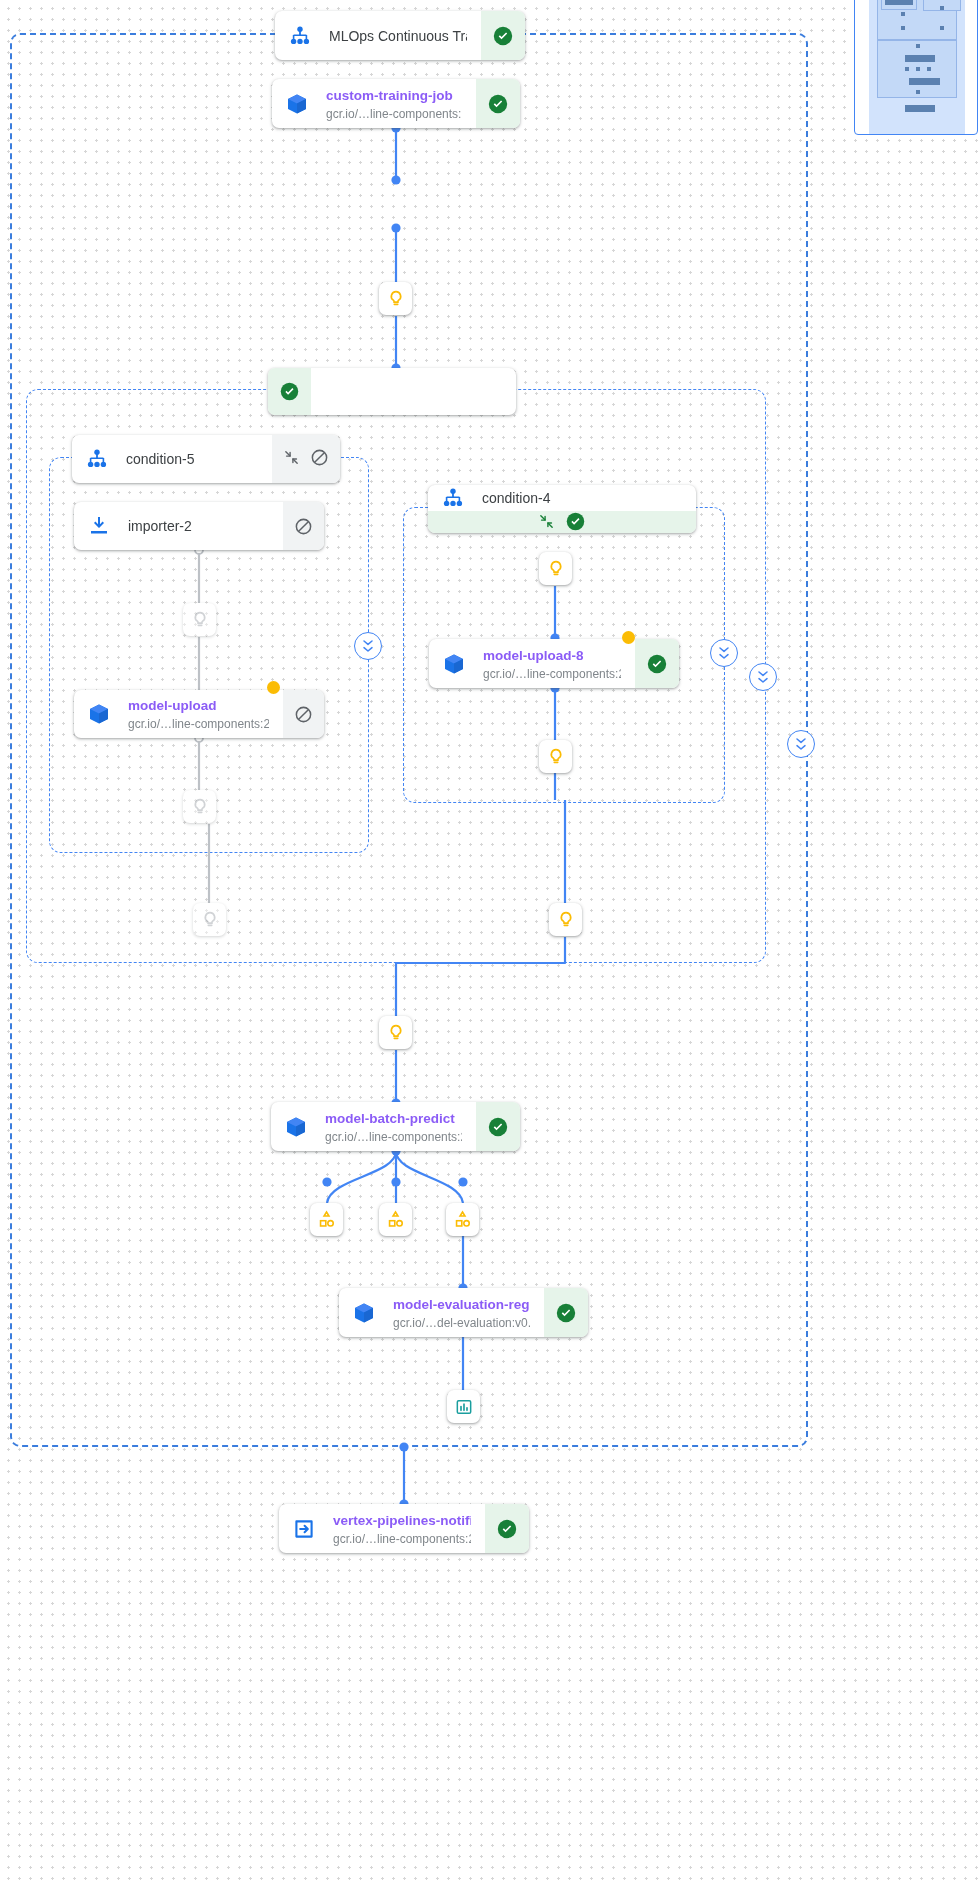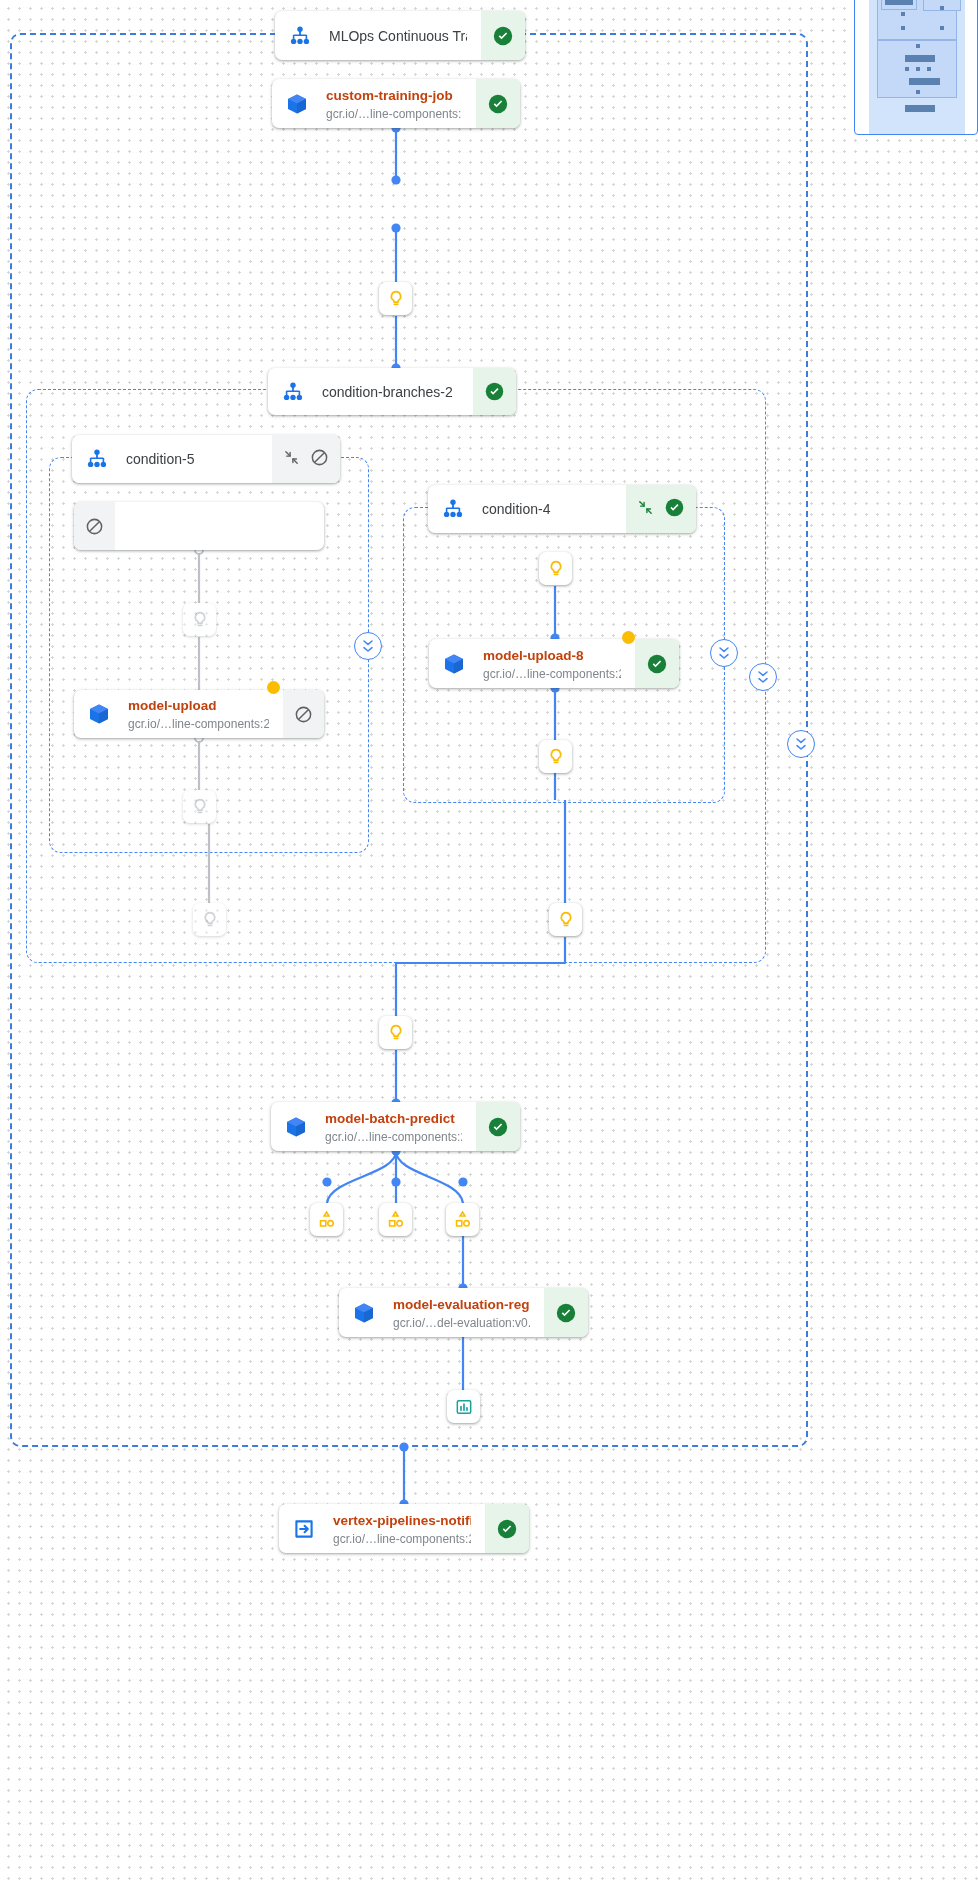--- a/index.html
+++ b/index.html
@@ -57,21 +57,21 @@
   }
   .node .ico {
     flex: 0 0 auto;
     width: 26px; height: 26px;
     display: flex; align-items: center; justify-content: center;
     margin-right: 16px;
   }
   .node .txt { min-width: 0; overflow: hidden; }
   .node .title {
     font-size: 13.5px;
-    color: #c2410c;
+    color: #8b5cf6;
     font-weight: 700;
     white-space: nowrap;
     overflow: hidden;
     text-overflow: ellipsis;
     line-height: 17px;
   }
   .node.single .title { font-weight: 400; font-size: 14px; color: #3c4043; }
   .node .sub {
     font-size: 12px;
     color: #80868b;
@@ -274,60 +274,43 @@
 
 
   <div class="util" style="left:379px; top:282px;">
     <svg width="20" height="20" viewBox="0 0 24 24" fill="none" stroke="#fbbc04" stroke-width="2">
       <path d="M12 3.2a5.6 5.6 0 00-3.2 10.2c.6.5.9 1 .9 1.7v.6h4.6v-.6c0-.7.3-1.2.9-1.7A5.6 5.6 0 0012 3.2z"></path>
       <path d="M9.9 18.4h4.2" stroke-linecap="round"></path>
     </svg>
   </div>
 
   <div class="node single" style="left:268px; top:368px; width:248px; height:47px;">
+    <div class="status ok">
+      <svg width="21" height="21" viewBox="0 0 24 24">
+          <circle cx="12" cy="12" r="10" fill="#188038"></circle>
+          <path d="M10.4 15.6l-3.1-3.1 1.3-1.3 1.8 1.8 4.9-4.9 1.3 1.3z" fill="#fff"></path>
+        </svg>
+    </div>
+  </div>
+
+  <div class="node single" style="left:72px; top:435px; width:268px; height:48px;">
     <div class="body">
       <span class="ico">
         <svg width="24" height="24" viewBox="0 0 24 24" fill="#1a73e8">
           <circle cx="12" cy="5.2" r="2.7"></circle>
             <circle cx="5.6" cy="17.4" r="2.7"></circle>
           <circle cx="12" cy="17.4" r="2.7"></circle>
             <circle cx="18.4" cy="17.4" r="2.7"></circle>
           <path d="M11.1 6.2h1.8v5h-1.8z"></path>
             <path d="M5.6 10.4h12.8v1.6H5.6z"></path>
           <path d="M4.8 11.1h1.6v4H4.8z"></path>
             <path d="M17.6 11.1h1.6v4h-1.6z"></path>
         </svg>
       </span>
       <span class="txt">
-        <span class="title">condition-branches-2</span>
-      </span>
-    </div>
-    <div class="status ok">
-      <svg width="21" height="21" viewBox="0 0 24 24">
-          <circle cx="12" cy="12" r="10" fill="#188038"></circle>
-          <path d="M10.4 15.6l-3.1-3.1 1.3-1.3 1.8 1.8 4.9-4.9 1.3 1.3z" fill="#fff"></path>
-        </svg>
-    </div>
-  </div>
-
-  <div class="node single" style="left:72px; top:435px; width:268px; height:48px;">
-    <div class="body">
-      <span class="ico">
-        <svg width="24" height="24" viewBox="0 0 24 24" fill="#1a73e8">
-          <circle cx="12" cy="5.2" r="2.7"></circle>
-            <circle cx="5.6" cy="17.4" r="2.7"></circle>
-          <circle cx="12" cy="17.4" r="2.7"></circle>
-            <circle cx="18.4" cy="17.4" r="2.7"></circle>
-          <path d="M11.1 6.2h1.8v5h-1.8z"></path>
-            <path d="M5.6 10.4h12.8v1.6H5.6z"></path>
-          <path d="M4.8 11.1h1.6v4H4.8z"></path>
-            <path d="M17.6 11.1h1.6v4h-1.6z"></path>
-        </svg>
-      </span>
-      <span class="txt">
         <span class="title">condition-5</span>
       </span>
     </div>
     <div class="status plain">
       <span>
         <svg width="17" height="17" viewBox="0 0 24 24" fill="none" stroke="#5f6368" stroke-width="2" stroke-linecap="round" stroke-linejoin="round">
           <path d="M4 4l6 6"></path>
             <path d="M10 5v5H5"></path>
           <path d="M20 20l-6-6"></path>
             <path d="M14 19v-5h5"></path>
@@ -336,20 +319,31 @@
       <span>
         <svg width="19" height="19" viewBox="0 0 24 24" fill="none" stroke="#5f6368" stroke-width="1.9">
           <circle cx="12" cy="12" r="9"></circle>
             <path d="M5.9 18.1L18.1 5.9"></path>
         </svg>
       </span>
     </div>
   </div>
 
   <div class="node single" style="left:74px; top:502px; width:250px; height:48px;">
+    <div class="body">
+      <span class="ico">
+        <svg width="24" height="24" viewBox="0 0 24 24" fill="#1a73e8">
+          <path d="M11 3h2v7.2l2.6-2.6 1.4 1.4-5 5-5-5L8.4 7.6 11 10.2z"></path>
+          <path d="M4 17h16v2.6H4z"></path>
+        </svg>
+      </span>
+      <span class="txt">
+        <span class="title">importer-2</span>
+      </span>
+    </div>
     <div class="status skip">
       <svg width="19" height="19" viewBox="0 0 24 24" fill="none" stroke="#5f6368" stroke-width="1.9">
         <circle cx="12" cy="12" r="9"></circle>
           <path d="M5.9 18.1L18.1 5.9"></path>
       </svg>
     </div>
   </div>
 
   <div class="util ghost" style="left:183px; top:603px;">
     <svg width="20" height="20" viewBox="0 0 24 24" fill="none" stroke="#9aa0a6" stroke-width="2">
@@ -387,21 +381,21 @@
       <path d="M9.9 18.4h4.2" stroke-linecap="round"></path>
     </svg>
   </div>
   <div class="util ghost" style="left:193px; top:903px;">
     <svg width="20" height="20" viewBox="0 0 24 24" fill="none" stroke="#9aa0a6" stroke-width="2">
       <path d="M12 3.2a5.6 5.6 0 00-3.2 10.2c.6.5.9 1 .9 1.7v.6h4.6v-.6c0-.7.3-1.2.9-1.7A5.6 5.6 0 0012 3.2z"></path>
       <path d="M9.9 18.4h4.2" stroke-linecap="round"></path>
     </svg>
   </div>
 
-  <div class="node single" style="left:428px; top:485px; width:268px; height:48px;">
+  <div class="node single" style="left:428px; top:485px; width:268px; height:48px;flex-direction:column;">
     <div class="body">
       <span class="ico">
         <svg width="24" height="24" viewBox="0 0 24 24" fill="#1a73e8">
           <circle cx="12" cy="5.2" r="2.7"></circle>
             <circle cx="5.6" cy="17.4" r="2.7"></circle>
           <circle cx="12" cy="17.4" r="2.7"></circle>
             <circle cx="18.4" cy="17.4" r="2.7"></circle>
           <path d="M11.1 6.2h1.8v5h-1.8z"></path>
             <path d="M5.6 10.4h12.8v1.6H5.6z"></path>
           <path d="M4.8 11.1h1.6v4H4.8z"></path>

